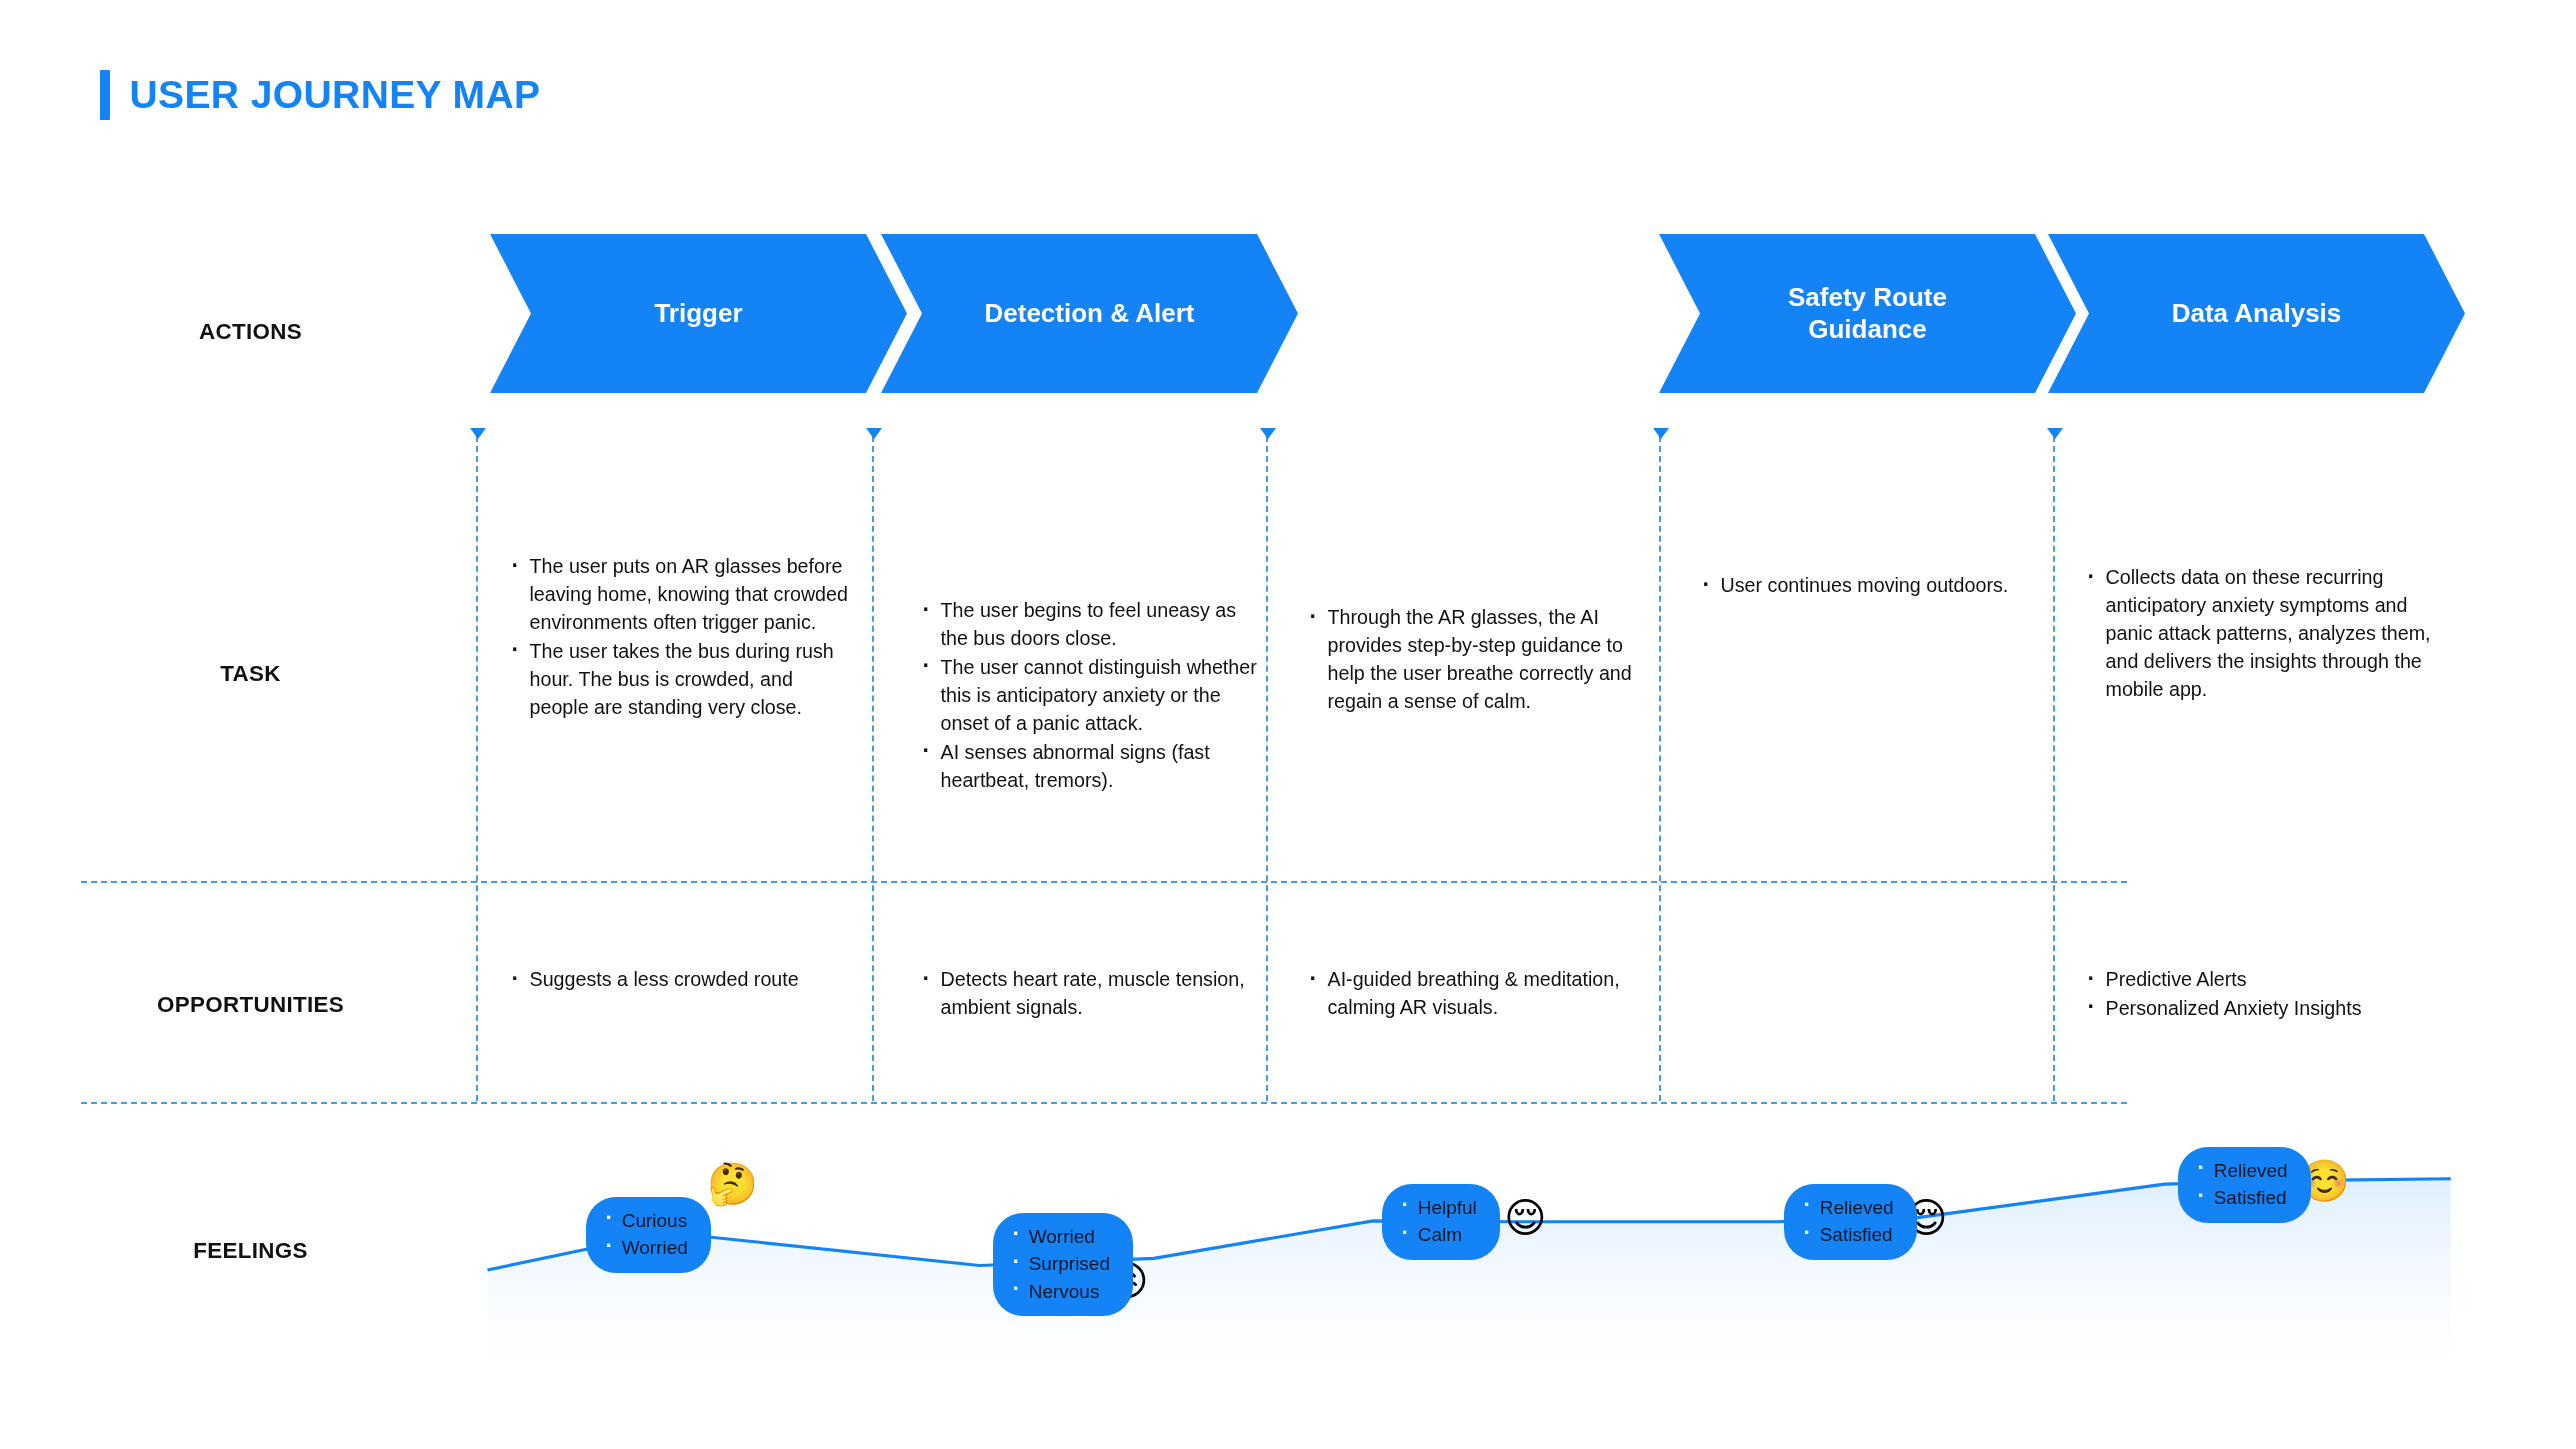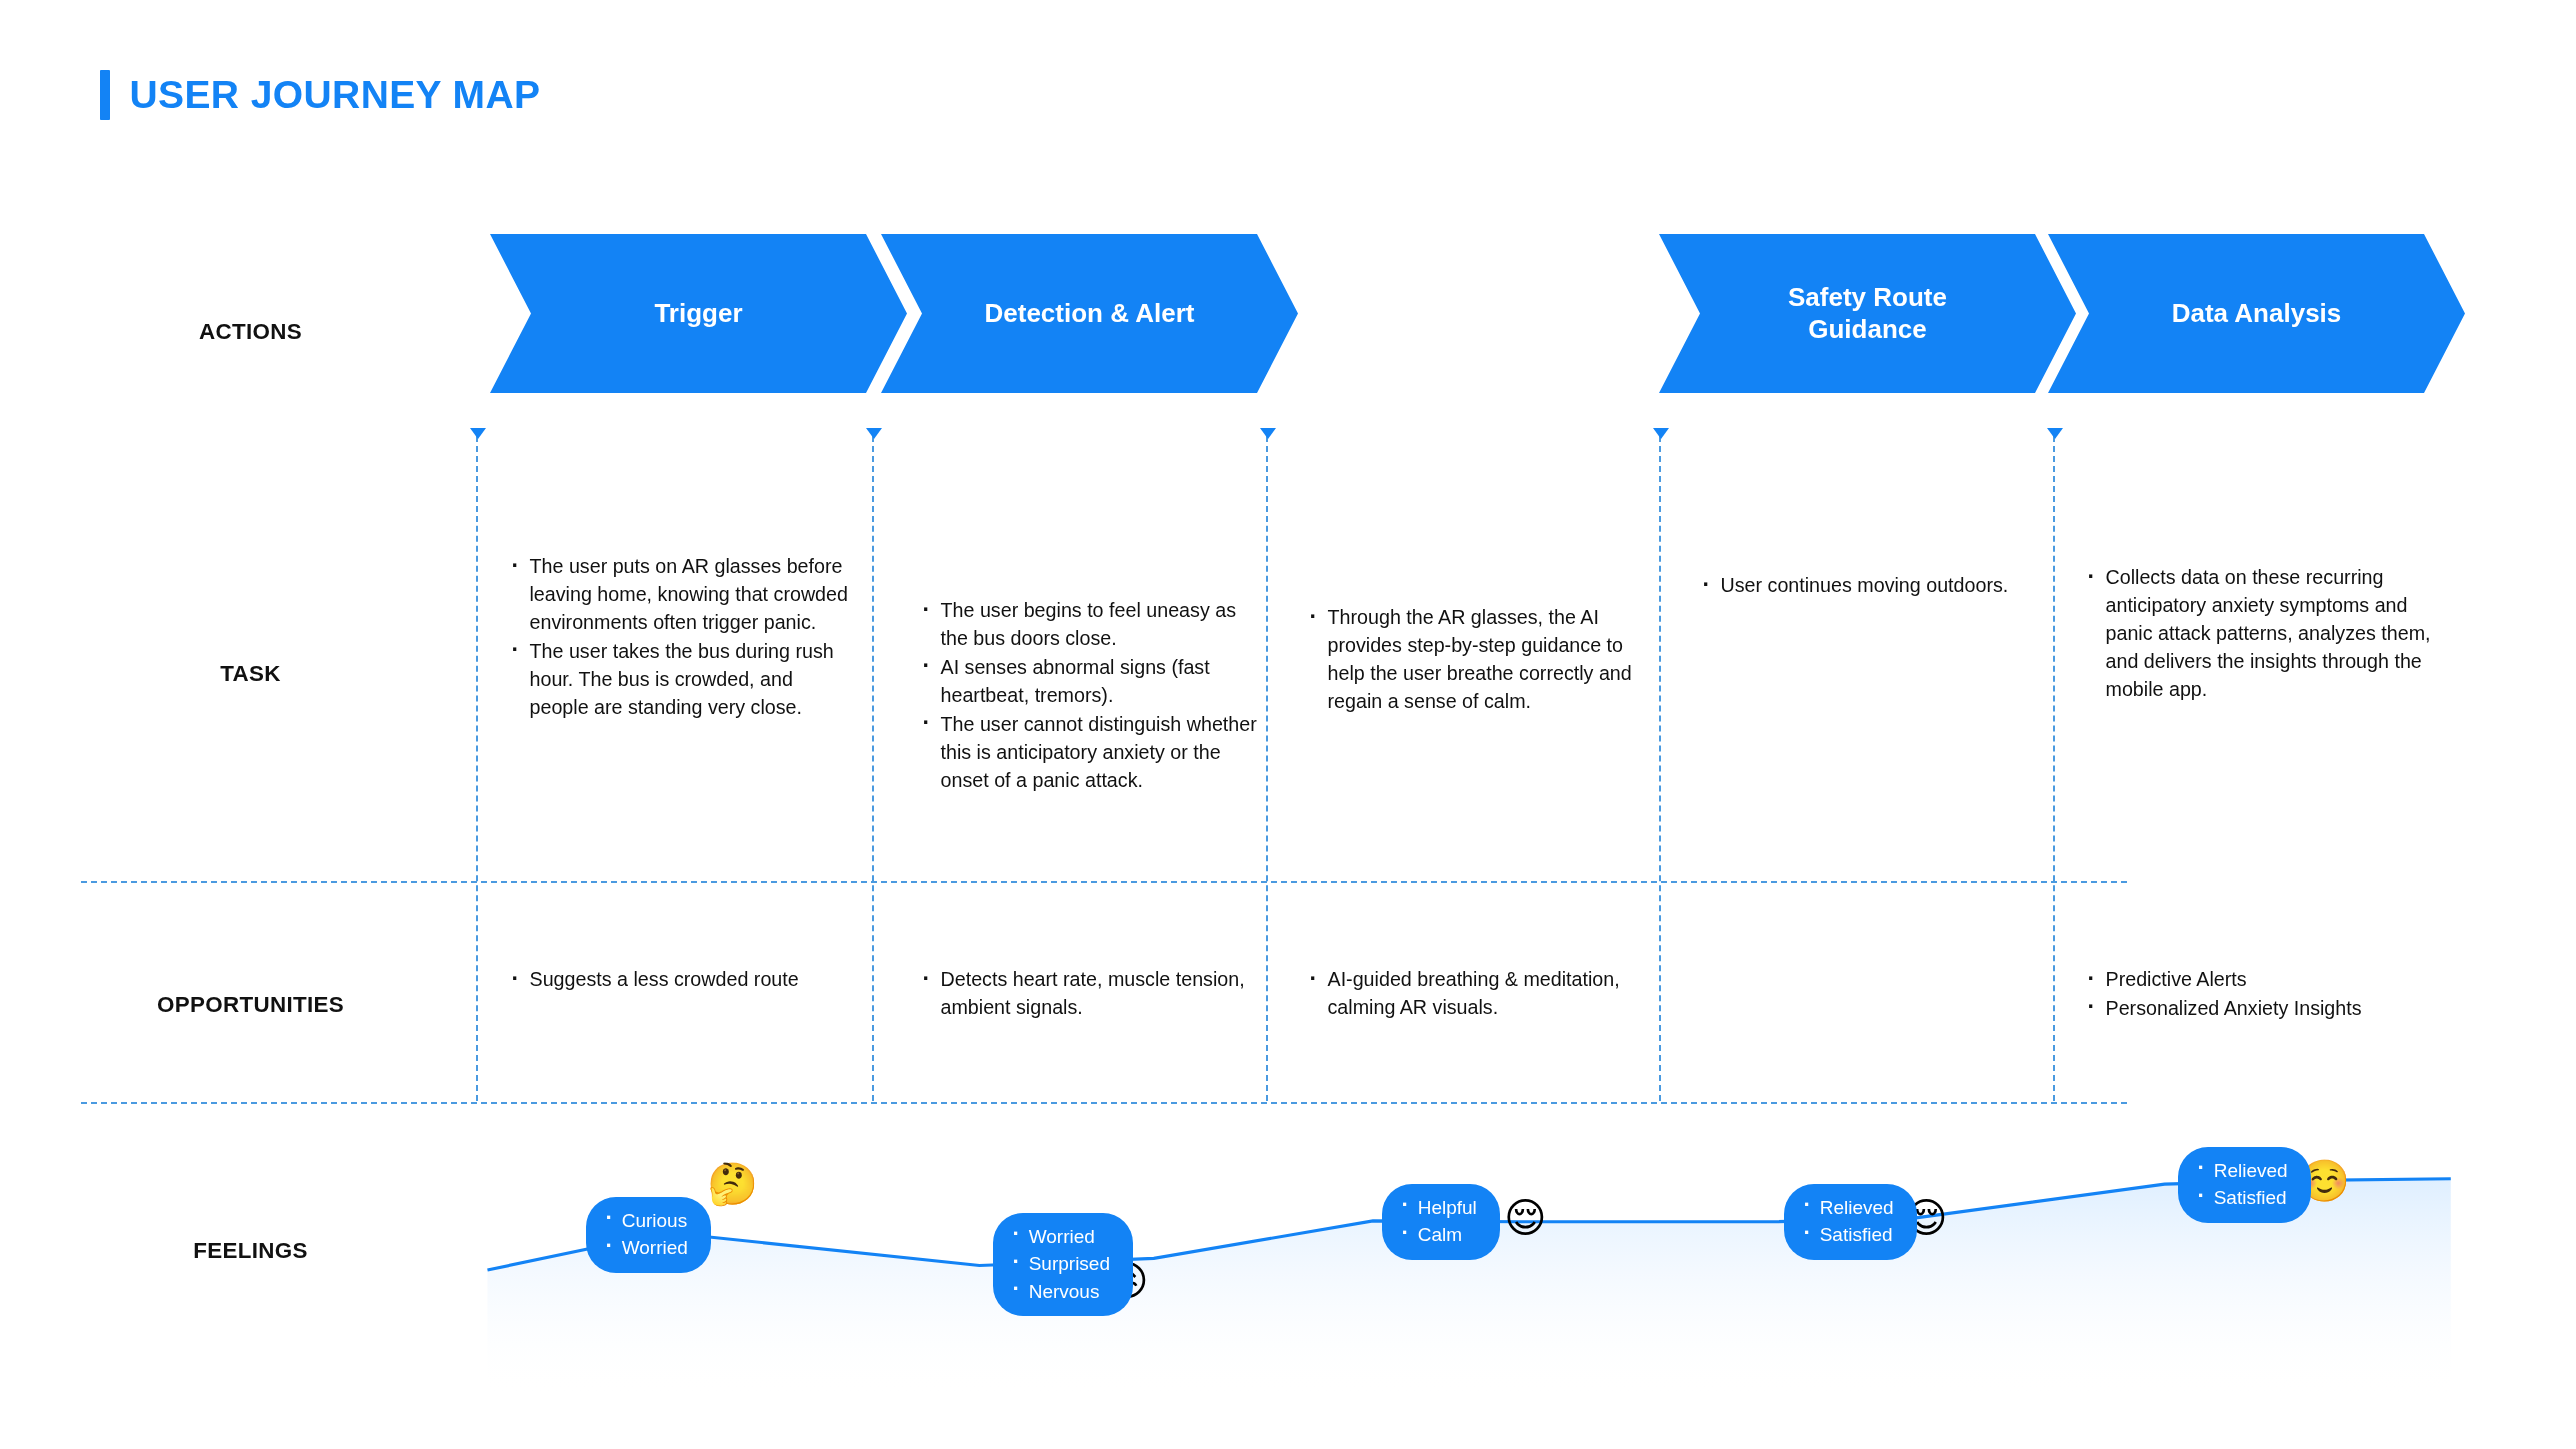--- a/index.html
+++ b/index.html
@@ -90,21 +90,21 @@
   .feelings-svg { position: absolute; left: 0; top: 0; }
   .pill {
     position: absolute;
     background: #1383f5; border-radius: 30px;
     padding: 9.8px 23px 10.7px 16px;
     color: #ffffff;
   }
   .pill ul { list-style: none; }
   .pill li {
     position: relative; padding-left: 19.7px;
-    font-size: 19px; line-height: 1.45; color: #ffffff; white-space: nowrap;
+    font-size: 19px; line-height: 1.45; color: #0f172a; white-space: nowrap;
   }
   .pill li::before {
     content: "\00B7";
     position: absolute; left: 3.6px; top: -4.5px;
     font-size: 22.4px; font-weight: 700; color: #ffffff;
   }
   .emoji {
     position: absolute;
     font-size: 41px; line-height: 1;
     font-family: "DejaVu Sans", sans-serif;
@@ -159,22 +159,22 @@
   <div id="task-row">
       <div class="cell" style="left: 508px; width: 340px; top: 553px;">
         <ul class="bullets">
           <li>The user puts on AR glasses before leaving home, knowing that crowded environments often trigger panic.</li>
           <li>The user takes the bus during rush hour. The bus is crowded, and people are standing very close.</li>
         </ul>
       </div>
       <div class="cell" style="left: 919px; width: 349px; top: 553px; margin-top: 44px;">
         <ul class="bullets">
           <li>The user begins to feel uneasy as the bus doors close.</li>
+          <li>The user cannot distinguish whether this is anticipatory anxiety or the onset of a panic attack.</li>
           <li>AI senses abnormal signs (fast heartbeat, tremors).</li>
-          <li>The user cannot distinguish whether this is anticipatory anxiety or the onset of a panic attack.</li>
         </ul>
       </div>
       <div class="cell" style="left: 1306px; width: 358px; top: 604px;">
         <ul class="bullets">
           <li>Through the AR glasses, the AI provides step-by-step guidance to help the user breathe correctly and regain a sense of calm.</li>
         </ul>
       </div>
       <div class="cell" style="left: 1699px; width: 358px; top: 572px;">
         <ul class="bullets">
           <li>User continues moving outdoors.</li>

